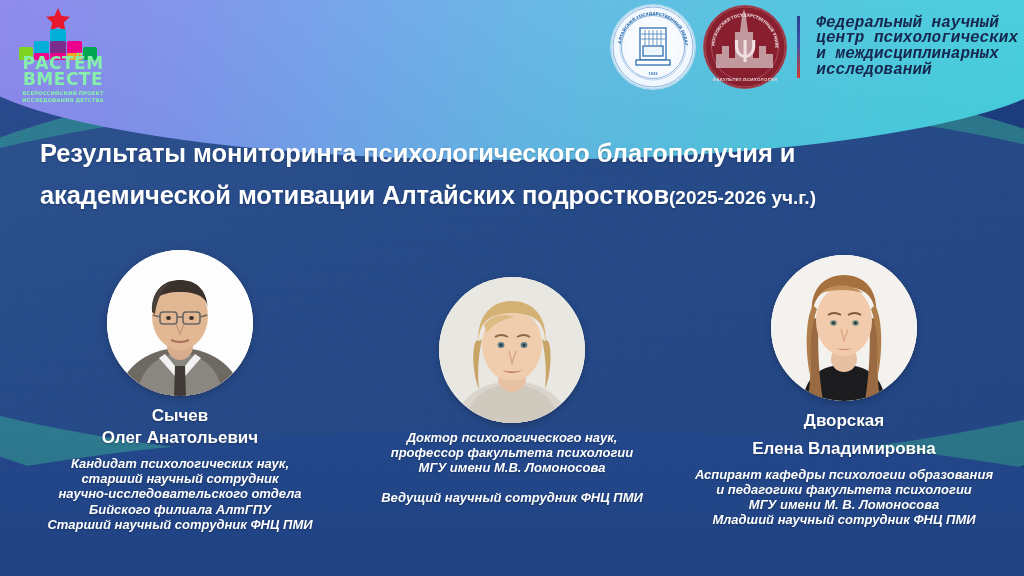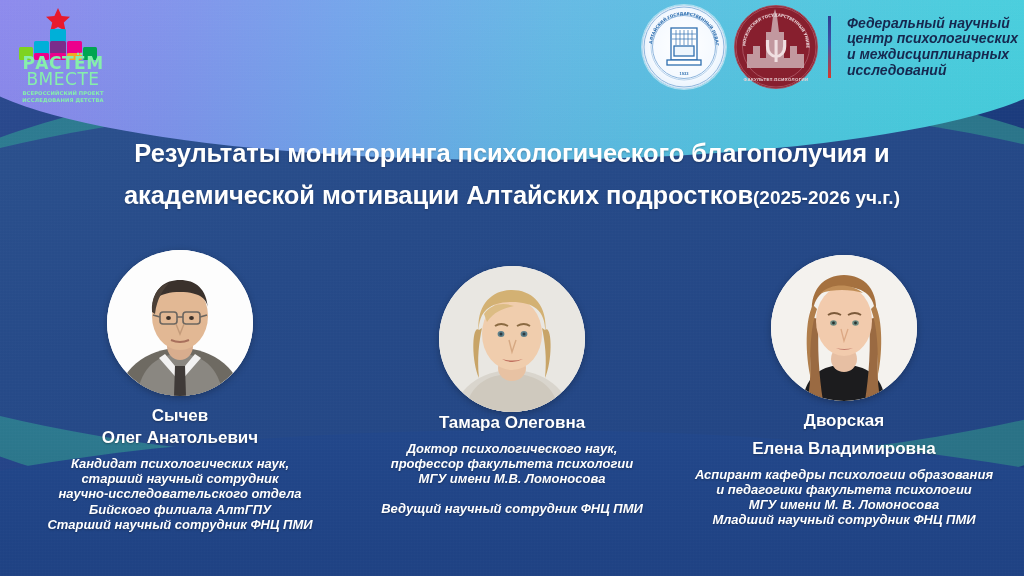--- a/index.html
+++ b/index.html
@@ -66,21 +66,21 @@
   .brand{
     position:absolute;left:8px;top:2px;width:100px;height:96px;
   }
   .blocks{position:absolute;left:6px;top:6px;width:88px;height:50px;}
   .logo-text{
     position:absolute;left:8px;top:54px;width:94px;
     color:#86efac;text-align:center;
     font-family:"DejaVu Sans",sans-serif;
   }
   .logo-l1{font-size:17px;font-weight:bold;letter-spacing:.5px;line-height:15px;display:block;}
-  .logo-l2{font-size:17px;font-weight:normal;letter-spacing:.5px;line-height:16px;display:block;}
+  .logo-l2{font-size:17px;font-weight:bold;letter-spacing:.5px;line-height:16px;display:block;}
   .logo-sub{font-size:5.2px;font-weight:bold;letter-spacing:.15px;line-height:6.5px;display:block;margin-top:3px;}
 
   
   .logos{
     position:absolute;right:6px;top:4px;
     display:flex;align-items:center;gap:8px;height:86px;
   }
   .seal{
     width:82px;height:82px;border-radius:50%;position:relative;flex:0 0 auto;
   }
@@ -98,29 +98,29 @@
   }
   .psi-logo{
     width:92px;height:82px;position:relative;flex:0 0 auto;
   }
   .fnc-divider{
     width:3px;height:62px;flex:0 0 auto;
     background:linear-gradient(180deg,#2e3f8f 0%,#3c55a8 45%,#d8392b 100%);
     margin:0 8px 0 2px;
   }
   .fnc-text{
-    color:#16284f;font-size:14px;line-height:15.6px;
+    color:#16284f;font-size:16px;line-height:15.6px;
     font-style:italic;font-weight:bold;
-    font-family:Liberation Sans, sans-serif;
+    font-family:Liberation Mono, monospace;
     white-space:pre-line;flex:0 0 auto;
   }
 
   
   .title-wrap{
-    position:absolute;left:0;right:0;top:132px;text-align:center;padding:0 40px;
+    position:absolute;left:0;right:0;top:132px;text-align:left;padding:0 40px;
     box-sizing:border-box;
   }
   .title-line{
     color:#ffffff;font-weight:bold;font-size:25.5px;line-height:42px;
     letter-spacing:-.1px;
     text-shadow:0 1px 2px rgba(0,0,0,.25);
     font-family:"Liberation Sans",sans-serif;
   }
   .title-years{
     font-size:19px;font-weight:bold;letter-spacing:0;
@@ -301,21 +301,20 @@
             <path d="M78 60 Q85 56 91 60" stroke="#8a6a42" stroke-width="2" fill="none"></path>
           </g>
           <ellipse cx="62" cy="68" rx="3.4" ry="2.9" fill="#5d7f8a"></ellipse>
           <ellipse cx="85" cy="68" rx="3.4" ry="2.9" fill="#5d7f8a"></ellipse>
           <ellipse cx="62" cy="68" rx="1.5" ry="1.5" fill="#2b3940"></ellipse>
           <ellipse cx="85" cy="68" rx="1.5" ry="1.5" fill="#2b3940"></ellipse>
           <path d="M70 74 L73 86 L77 74" fill="none" stroke="#d6a882" stroke-width="1.4"></path>
           <path d="M63 93 Q73 99 84 93 Q73 96 63 93" fill="#c0705f"></path>
         </svg>
       </div>
-      <div class="pname" style="margin-top:0">Тамара Олеговна</div>
       <div class="pdesc">Доктор психологического наук,
 профессор факультета психологии
 МГУ имени М.В. Ломоносова</div>
       <div class="pdesc pdesc2">Ведущий научный сотрудник ФНЦ ПМИ</div>
     </div>
 
     <div class="person">
       <div class="photo">
         <svg viewBox="0 0 146 146">
           <rect width="146" height="146" fill="#f4f2ee"></rect>

